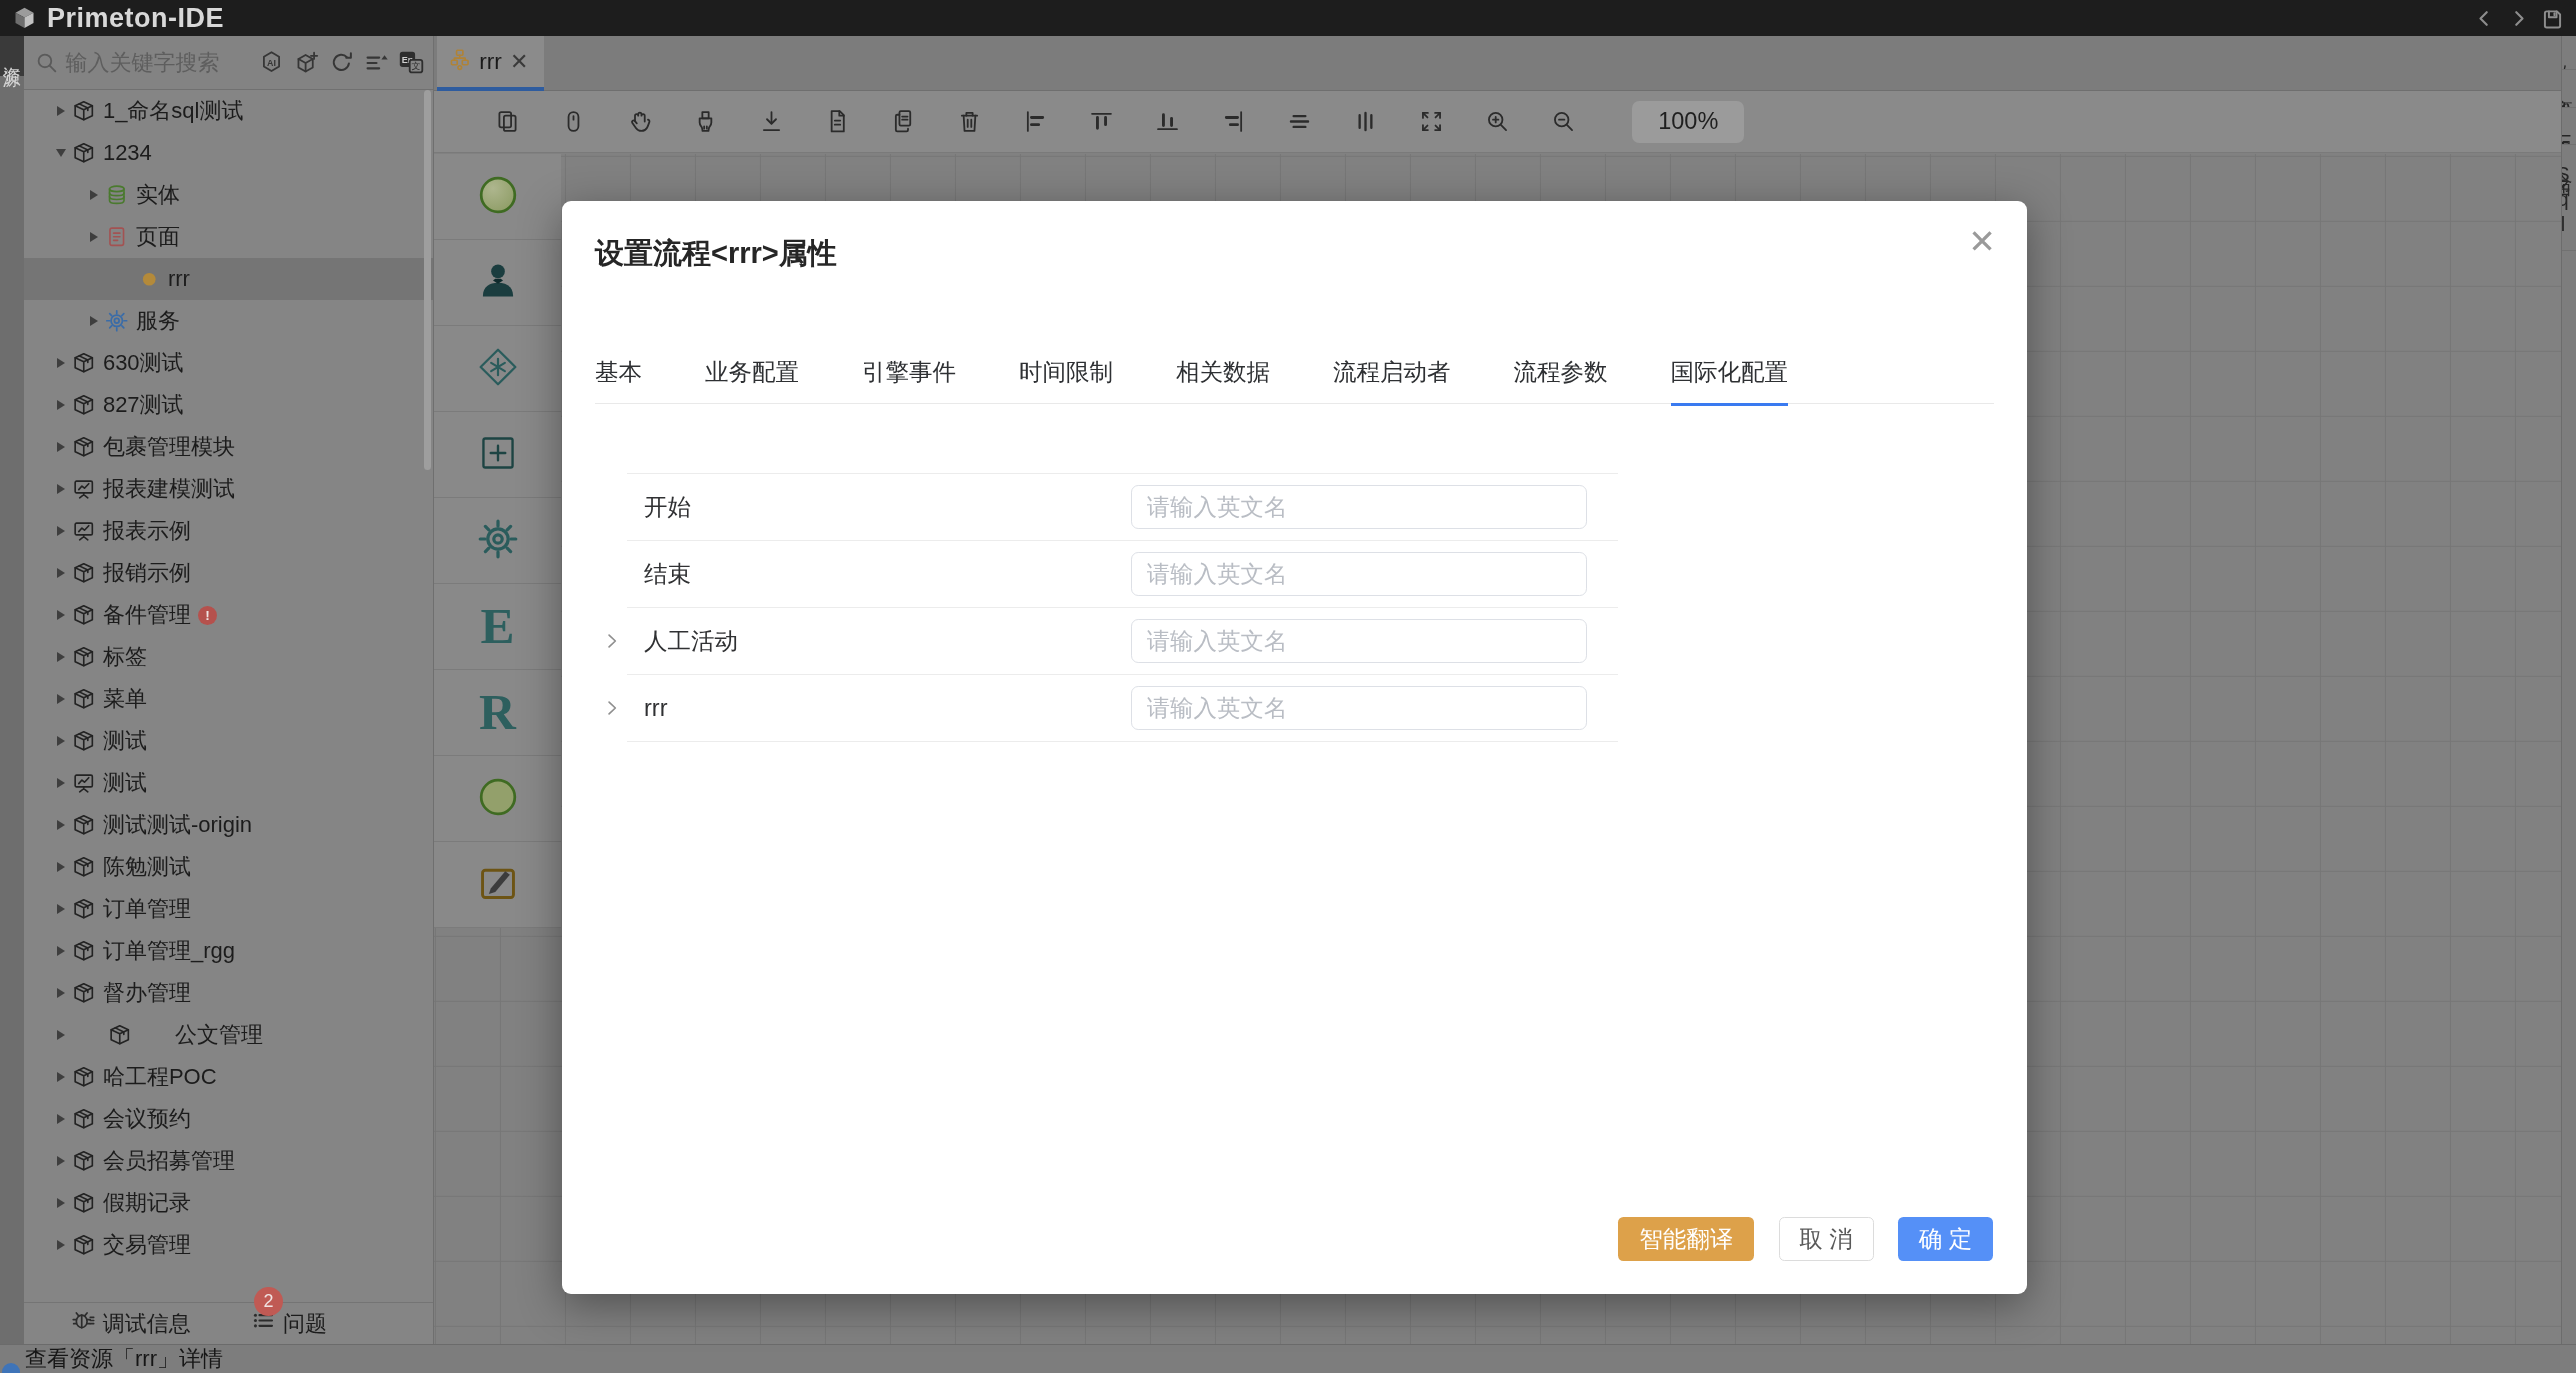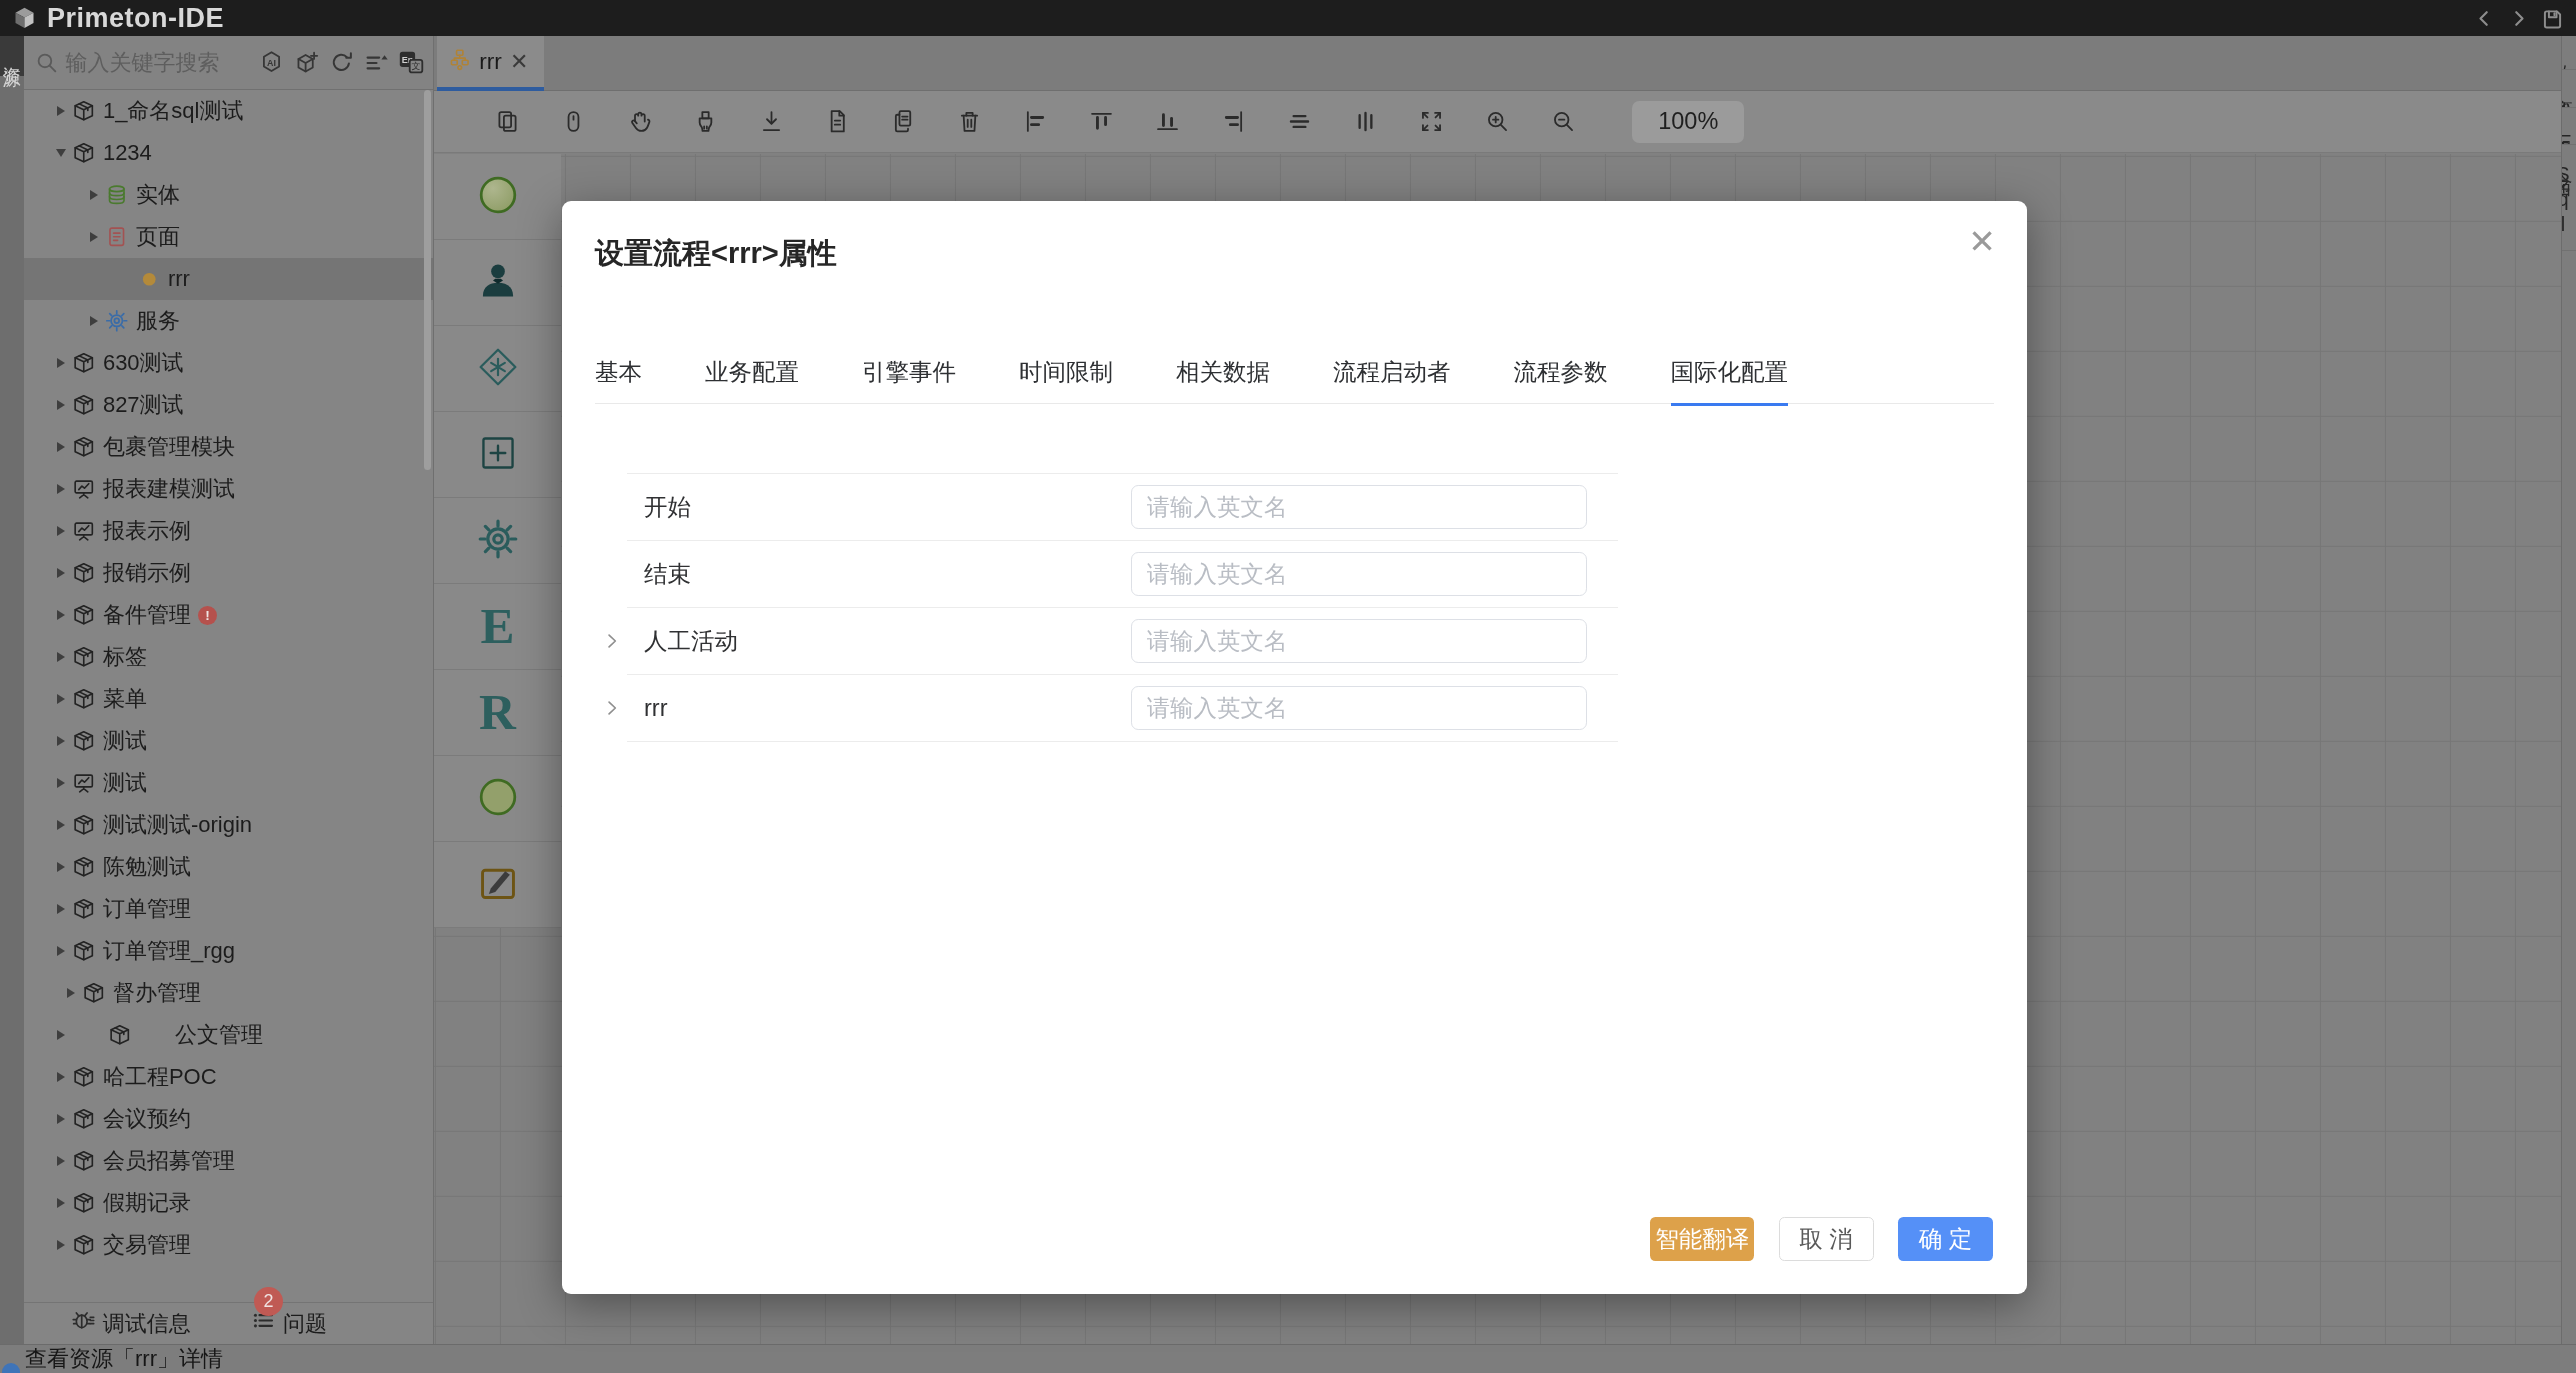--- a/index.html
+++ b/index.html
@@ -80,21 +80,21 @@
   .m-form{position:absolute;left:65px;top:272px;width:991px;border-top:0.9px solid #ececec;}
   .f-row{position:relative;height:66px;border-bottom:0.9px solid #ececec;display:flex;align-items:center;}
   .f-chevron{position:absolute;left:-25px;top:50%;transform:translateY(-50%);display:flex;cursor:pointer;}
   .f-label{margin-left:17px;font-size:23.5px;color:#303133;}
   .f-input{position:absolute;left:504px;top:50%;transform:translateY(-50%);width:456px;height:44px;box-sizing:border-box;
     border:1.8px solid #dde0e6;border-radius:7.2px;padding:0 14.5px;font-size:23.5px;color:#333;outline:none;background:#fff;}
   .f-input::placeholder{color:#b9bdc4;}
   .m-footer{position:absolute;right:34px;bottom:33px;display:flex;gap:24.4px;}
   .m-btn{height:44px;border-radius:5.4px;font-size:23.5px;display:flex;align-items:center;justify-content:center;
     cursor:pointer;box-sizing:border-box;white-space:nowrap;border:none;font-family:inherit;}
-  .m-btn.translate{width:104px;background:#dda14a;color:#fff;}
+  .m-btn.translate{width:136px;background:#dda14a;color:#fff;}
   .m-btn.cancel{width:95px;background:#fff;border:1.8px solid #dcdcdc;color:#595959;}
   .m-btn.ok{width:95px;background:#5590f7;color:#fff;}
 </style>
 </head>
 <body>
 
 <div class="abs titlebar">
   <span class="logo">
       <svg width="27" height="27" viewBox="0 0 30 30">
         <path d="M15 3l10 5.5L15 14 5 8.5z" fill="#9c9c9c"></path>
@@ -436,21 +436,21 @@
         </span>
         <span class="tr-icon">
           <svg width="23.5" height="23.5" viewBox="0 0 26 26" fill="none" stroke="#232323" stroke-width="1.8" stroke-linecap="round" stroke-linejoin="round">
             <path d="M3.5 7.5L13 3l9.5 4.5v11L13 23l-9.5-4.5z"></path>
             <path d="M3.5 7.5L13 12l9.5-4.5M13 12v11"></path>
             <path d="M8 5.4l9.5 4.6v2.6"></path>
           </svg>
         </span>
         <span class="tr-label">订单管理_rgg</span>
       </div>
-      <div class="tree-row" style="padding-left: 37px; font-family: Liberation Mono, monospace;">
+      <div class="tree-row" style="padding-left: 27px; font-family: Liberation Mono, monospace;">
         <span class="tr-arrow">
           <span class="arr-r"></span>
         </span>
         <span class="tr-icon">
           <svg width="23.5" height="23.5" viewBox="0 0 26 26" fill="none" stroke="#232323" stroke-width="1.8" stroke-linecap="round" stroke-linejoin="round">
             <path d="M3.5 7.5L13 3l9.5 4.5v11L13 23l-9.5-4.5z"></path>
             <path d="M3.5 7.5L13 12l9.5-4.5M13 12v11"></path>
             <path d="M8 5.4l9.5 4.6v2.6"></path>
           </svg>
         </span>

